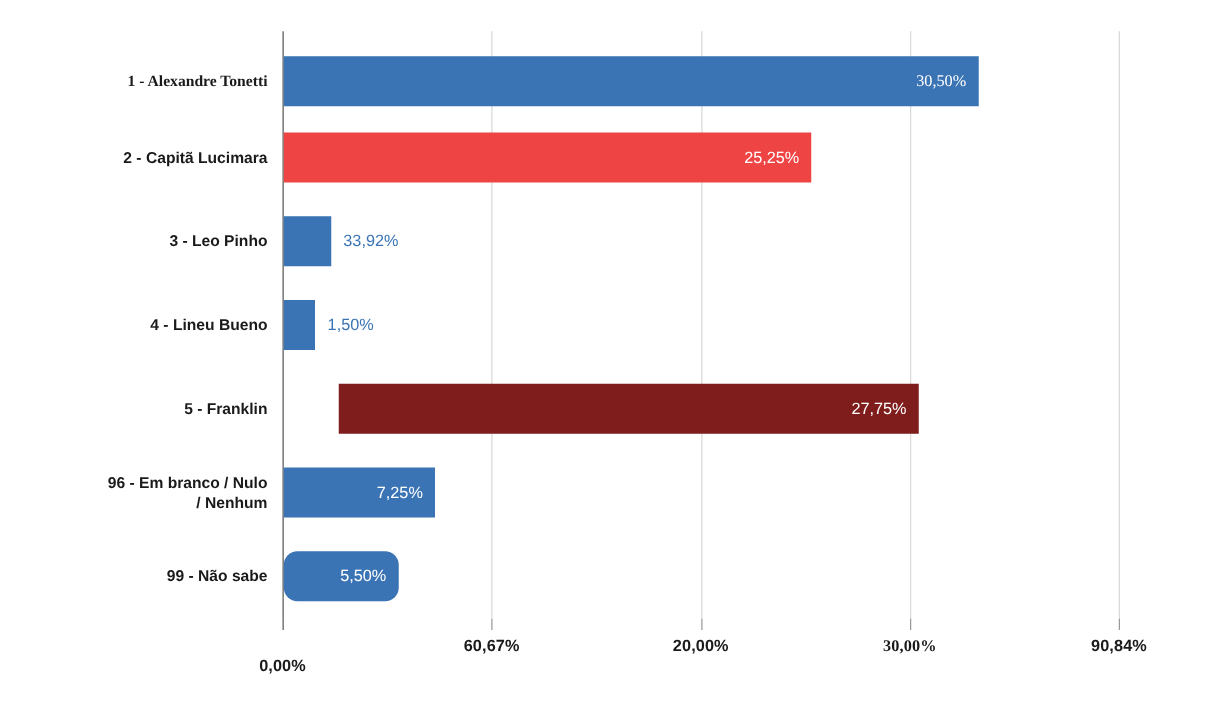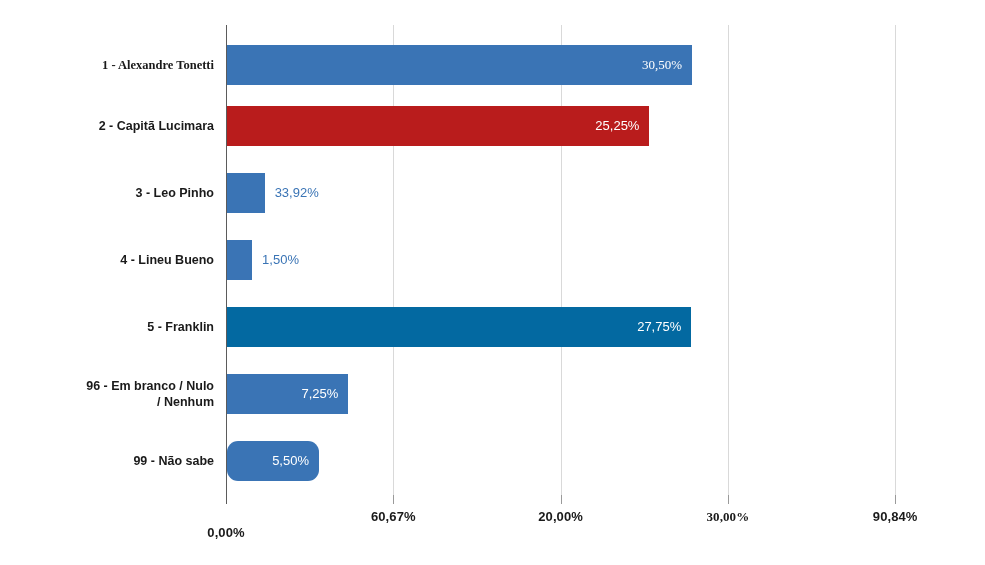--- a/index.html
+++ b/index.html
@@ -132,43 +132,43 @@
       <div class="tick-label" style="left: 560.6px;">20,00%</div>
       <div class="tick-mark" style="left: 727.9px;"></div>
       <div class="tick-label" style="left: 727.9px; font-family: Liberation Serif, serif;">30,00%</div>
       <div class="tick-mark" style="left: 895.2px;"></div>
       <div class="tick-label" style="left: 895.2px;">90,84%</div>
     </div>
 
   <div id="rows-layer">
       <div class="row" style="top: 31px; font-family: Liberation Serif, serif;">
         <div class="cat-label" style="top: 25.57px;">1 - Alexandre Tonetti</div>
-        <div class="bar" title="30,50%" style="width: 465px; top: 13.57px; background: rgb(58, 116, 181);">
+        <div class="bar" title="30,50%" style="width: 556px; top: 13.57px; background: rgb(58, 116, 181);">
           <div class="bar-value inside">30,50%</div>
         </div>
       </div>
       <div class="row" style="top: 92.14px;">
         <div class="cat-label" style="top: 25.57px;">2 - Capitã Lucimara</div>
-        <div class="bar" title="25,25%" style="width: 422.433px; top: 13.57px; background: #b91c1c;">
+        <div class="bar" title="25,25%" style="width: 422.433px; top: 13.57px; background: #ef4444;">
           <div class="bar-value inside">25,25%</div>
         </div>
       </div>
       <div class="row" style="top: 159.28px;">
         <div class="cat-label" style="top: 25.57px;">3 - Leo Pinho</div>
         <div class="bar-value outside" style="top: 13.57px; left: 274.642px; color: rgb(58, 116, 181);">33,92%</div>
         <div class="bar" title="2,25%" style="width: 37.6425px; top: 13.57px; background: rgb(58, 116, 181);"></div>
       </div>
       <div class="row" style="top: 226.42px;">
         <div class="cat-label" style="top: 25.57px;">4 - Lineu Bueno</div>
         <div class="bar-value outside" style="top: 13.57px; left: 262.095px; color: rgb(58, 116, 181);">1,50%</div>
         <div class="bar" title="1,50%" style="width: 25.095px; top: 13.57px; background: rgb(58, 116, 181);"></div>
       </div>
       <div class="row" style="top: 293.56px;">
         <div class="cat-label" style="top: 25.57px;">5 - Franklin</div>
-        <div class="bar" title="27,75%" style="width: 464.257px; top: 13.57px; background: #0369a1;">
+        <div class="bar" title="27,75%" style="width: 464.257px; top: 13.57px; background: #7f1d1d; margin-left: 44px;">
           <div class="bar-value inside">27,75%</div>
         </div>
       </div>
       <div class="row" style="top: 360.7px;">
         <div class="cat-label" style="top: 17.57px;">96 - Em branco / Nulo
 / Nenhum</div>
         <div class="bar" title="7,25%" style="width: 121.293px; top: 13.57px; background: rgb(58, 116, 181);">
           <div class="bar-value inside">7,25%</div>
         </div>
       </div>

